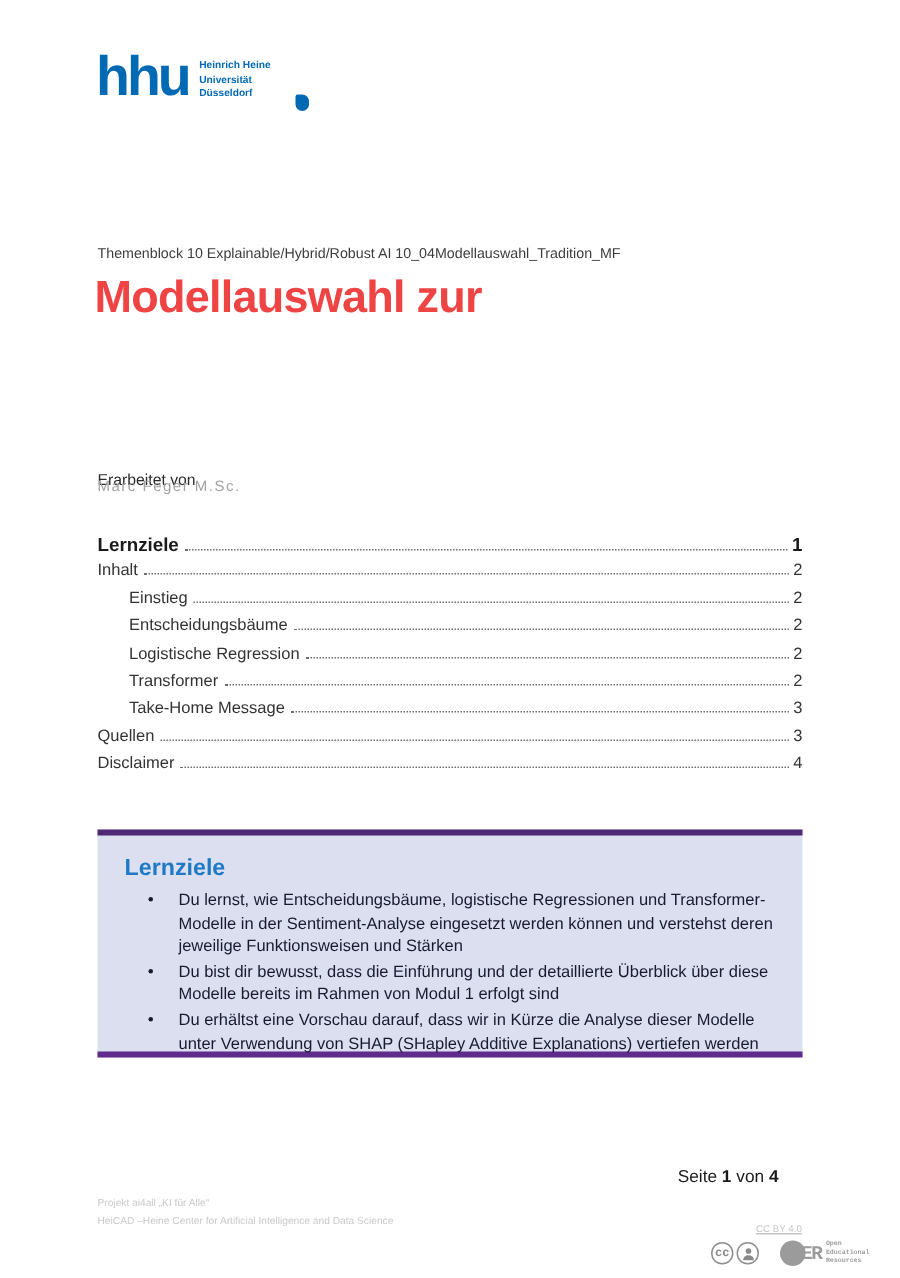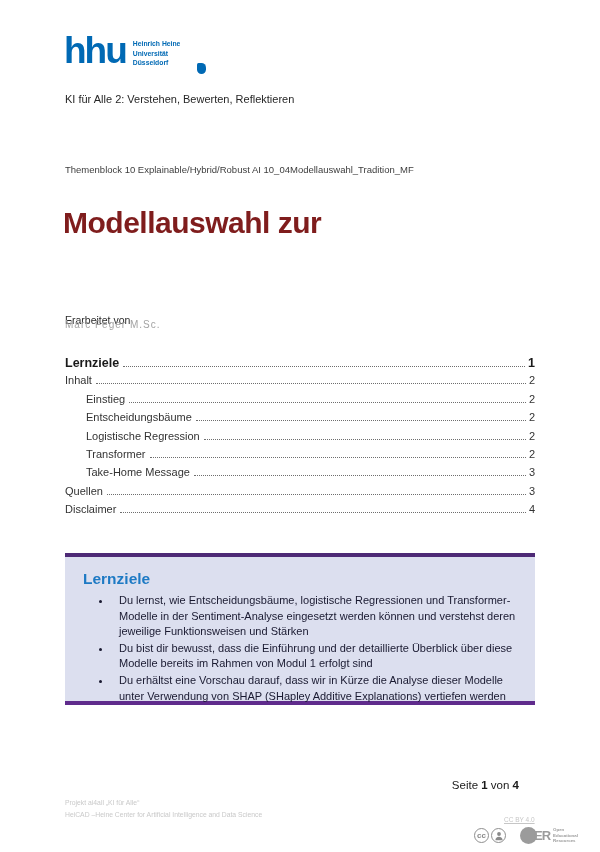--- a/index.html
+++ b/index.html
@@ -11,21 +11,21 @@
   .hhu-logo{position:absolute;left:64px;top:36px;display:flex;align-items:flex-start;}
   .hhu-wordmark{font-size:37px;font-weight:800;color:#0069b4;line-height:0.8;letter-spacing:-2px;}
   .hhu-text{position:relative;margin-left:7px;padding-top:3px;font-size:6.8px;line-height:1.4;color:#0069b4;font-weight:600;}
   .hhu-bubble{position:absolute;left:64px;top:27px;width:9px;height:11px;background:#0069b4;border-radius:2px 6px 6px 6px;}
   .ai4all-logo{position:absolute;right:55px;top:33px;font-size:36px;font-weight:800;letter-spacing:-1.5px;line-height:1;}
   .ai4all-purple{color:#7d3f98;}
   .ai4all-blue{color:#2272b8;}
   .course-line{position:absolute;left:65px;top:93px;font-size:11px;color:#262626;}
   
   .doc-meta{position:absolute;left:65px;top:164px;font-size:9.5px;color:#3d3d3d;}
-  .doc-title{position:absolute;left:63px;top:200px;font-size:30px;font-weight:800;color:#7f1d1d;line-height:45px;letter-spacing:-0.5px;}
+  .doc-title{position:absolute;left:63px;top:176px;font-size:30px;font-weight:800;color:#ef4444;line-height:45px;letter-spacing:-0.5px;}
   .author-label{position:absolute;left:65px;top:314px;font-size:10.5px;color:#2b2b2b;}
   .author-name{position:absolute;left:65px;top:319px;font-size:10px;color:#a3a3a3;letter-spacing:1px;}
   
   .toc{position:absolute;left:65px;top:356px;width:470px;}
   .toc-row{display:flex;align-items:baseline;height:18.4px;font-size:11px;color:#333;cursor:pointer;}
   .toc-row.bold{font-size:12.5px;font-weight:700;color:#1a1a1a;}
   .toc-row.indent{padding-left:21px;}
   .toc-leader{flex:1;border-bottom:1.5px dotted #6e6e6e;margin:0 3px 3px 4px;min-width:10px;}
   .toc-page{flex:none;}
   
@@ -35,21 +35,21 @@
     padding:13px 16px 6px 18px;
   }
   .lz-heading{font-size:15.5px;font-weight:700;color:#1e7ac4;margin:0 0 5px 0;}
   .lz-list{margin:0;padding-left:29px;}
   .lz-list li{padding-left:7px;font-size:11px;line-height:15.6px;color:#191930;margin:0 0 1px 0;}
   
   .page-indicator{position:absolute;right:65px;top:779px;font-size:11.5px;color:#1a1a1a;}
   .page-indicator b{font-weight:700;}
   .project-lines{position:absolute;left:65px;top:797px;font-size:6.8px;line-height:1.7;color:#c9c9c9;}
   .license-link{position:absolute;left:504px;top:816px;font-size:6.5px;color:#c6c6c6;text-decoration:underline;cursor:pointer;}
-  .footer-icons{position:absolute;left:474px;top:827px;display:flex;align-items:center;}
+  .footer-icons{position:absolute;left:474px;top:827px;display:flex;align-items:center;font-family:Liberation Mono, monospace;}
   .cc-circle{width:15px;height:15px;border:1.6px solid #8f8f8f;border-radius:50%;display:flex;align-items:center;justify-content:center;
     font-size:8px;font-weight:700;color:#8a8a8a;background:#fff;box-sizing:border-box;margin-right:2px;}
   .oer{display:flex;align-items:center;margin-left:12px;}
   .oer-circle{width:17px;height:17px;border-radius:50%;background:#9b9b9b;}
   .oer-letters{font-size:13px;font-weight:800;color:#9b9b9b;letter-spacing:-1px;margin-left:-3px;}
   .oer-caption{margin-left:3px;font-size:4.4px;line-height:1.25;color:#9b9b9b;font-weight:700;}
 </style>
 </head>
 <body>
 
@@ -59,21 +59,20 @@
     <span class="hhu-wordmark">hhu</span>
     <span class="hhu-text">
       <span>Heinrich Heine</span><br>
       <span>Universität</span><br>
       <span>Düsseldorf</span>
       <span class="hhu-bubble"></span>
     </span>
   </div>
 
 
-  <div class="course-line">KI für Alle 2: Verstehen, Bewerten, Reflektieren</div>
 
   <div class="doc-meta">Themenblock 10 Explainable/Hybrid/Robust AI 10_04Modellauswahl_Tradition_MF</div>
   <div class="doc-title">
     <span>Modellauswahl zur</span><br>
   </div>
 
   <div class="author-label">Erarbeitet von</div>
   <div class="author-name">Marc Feger M.Sc.</div>
 
   <div class="toc">

